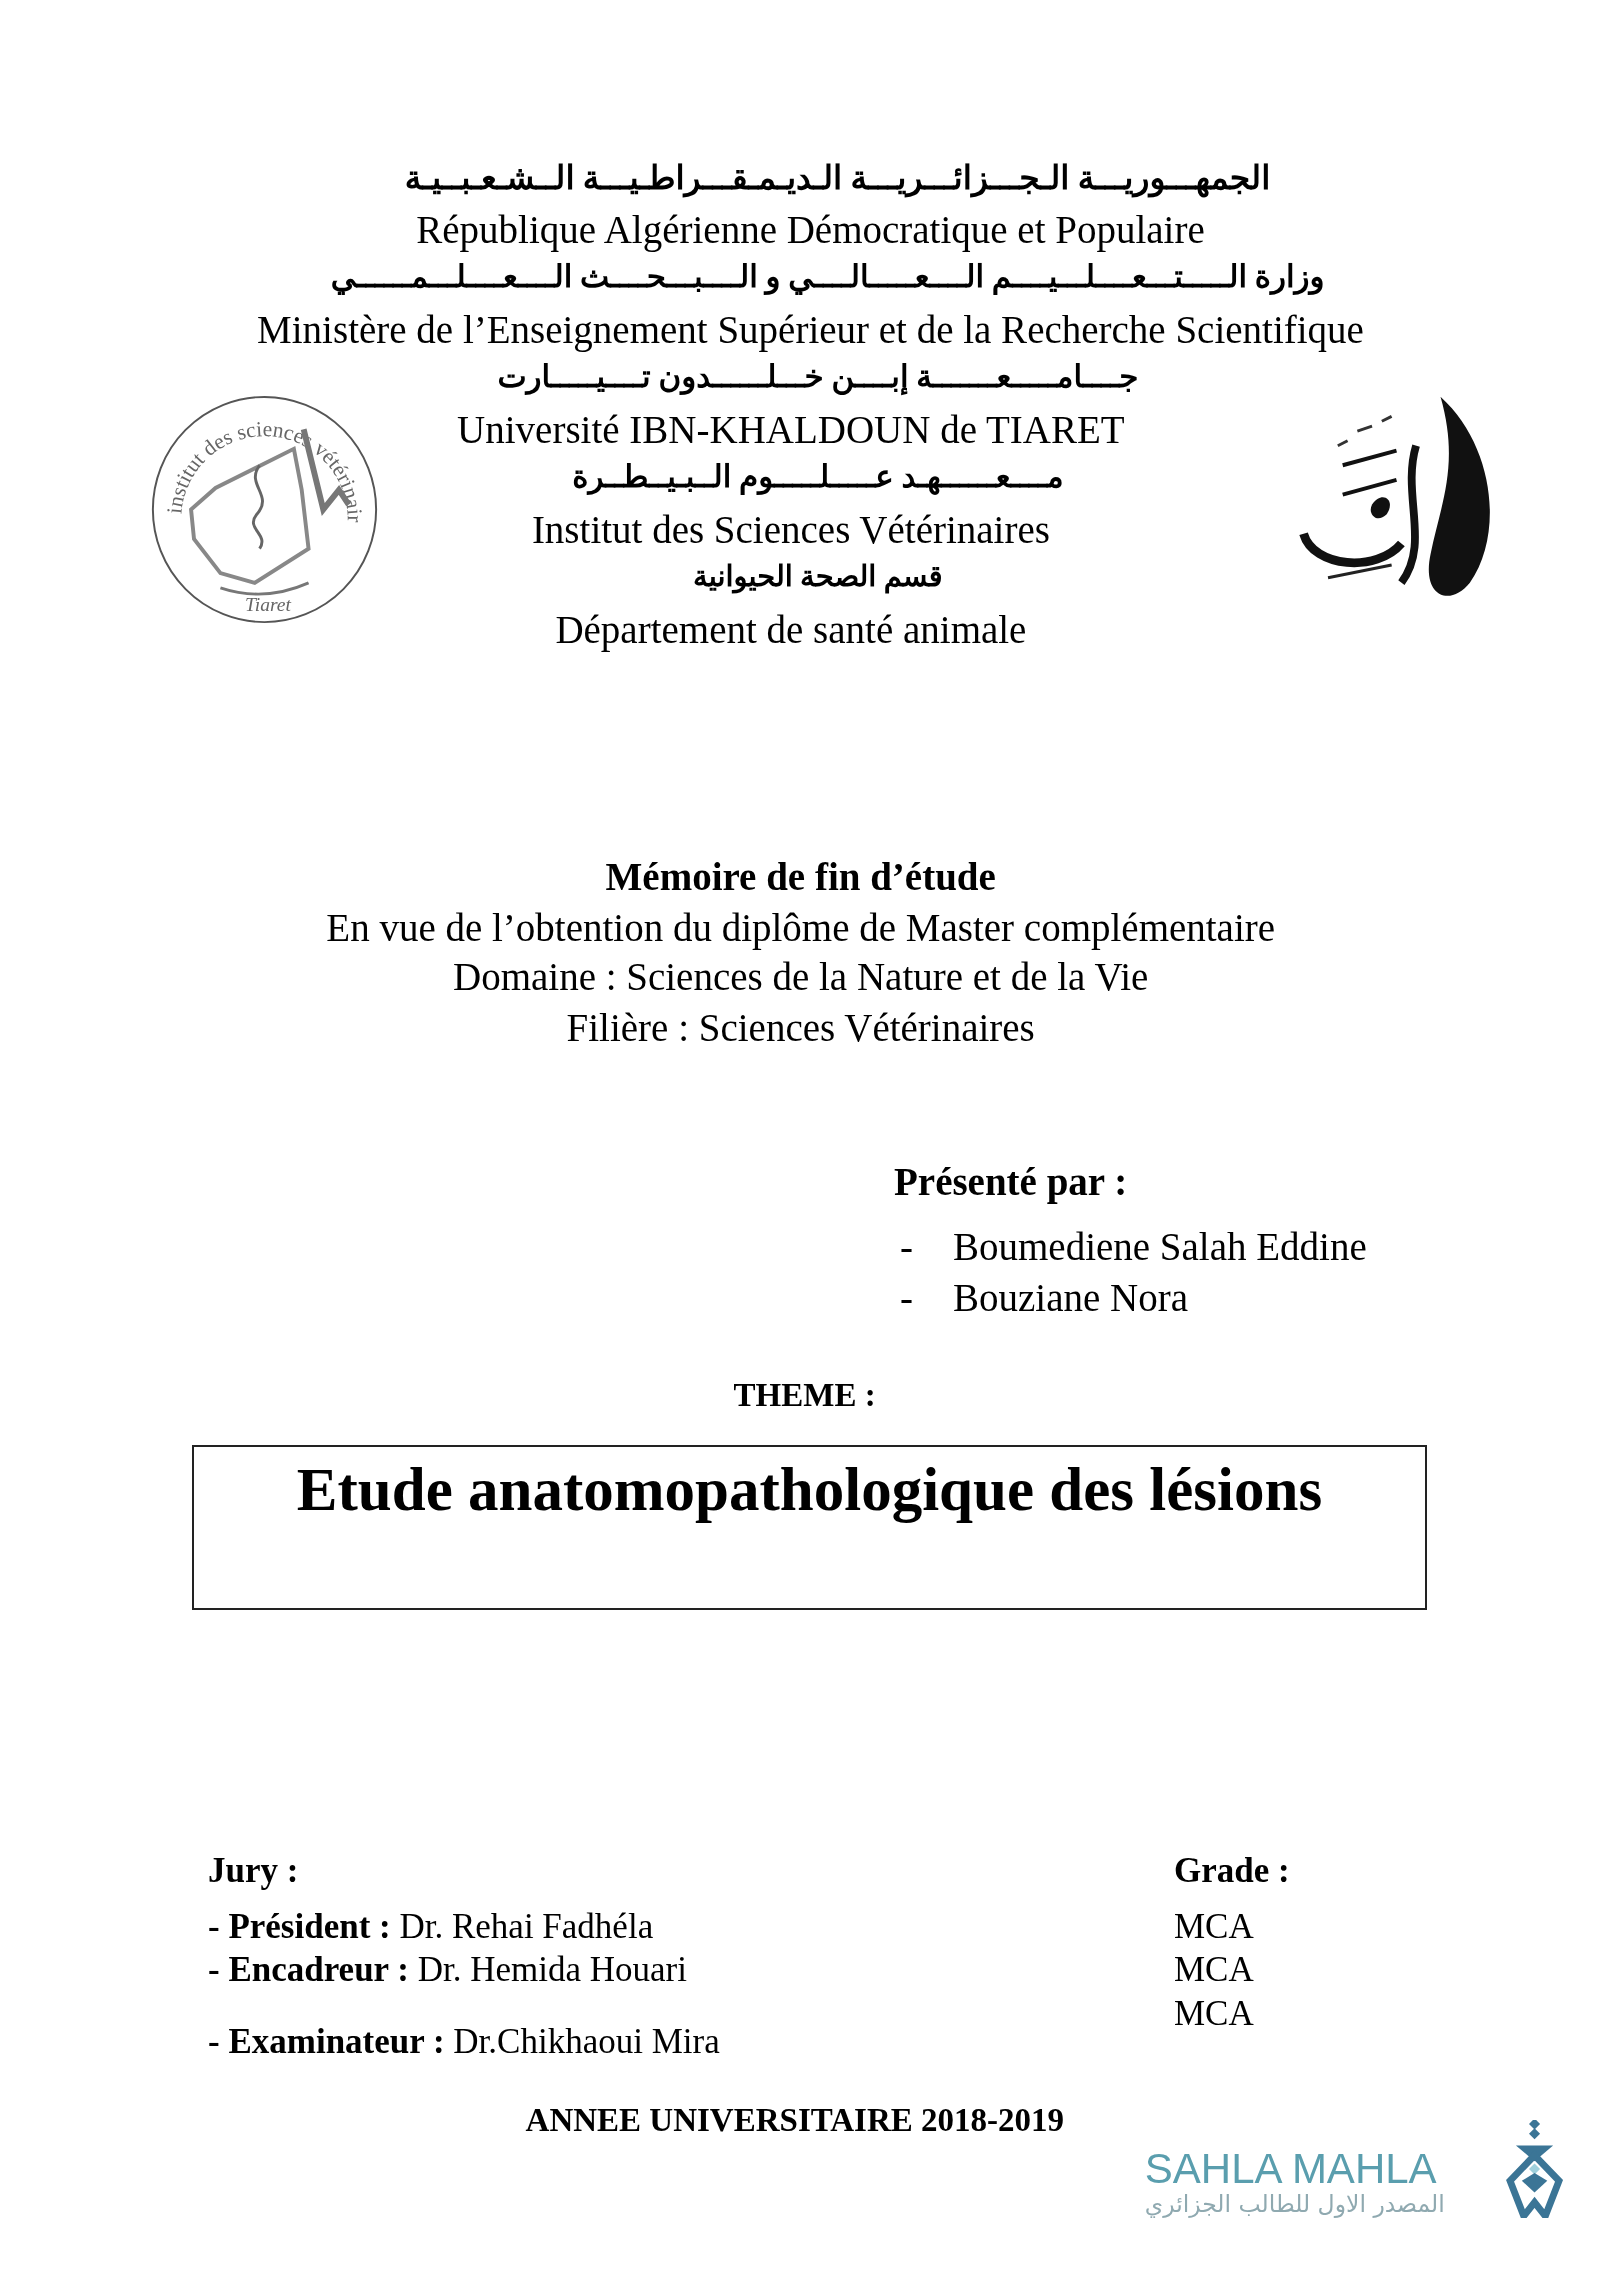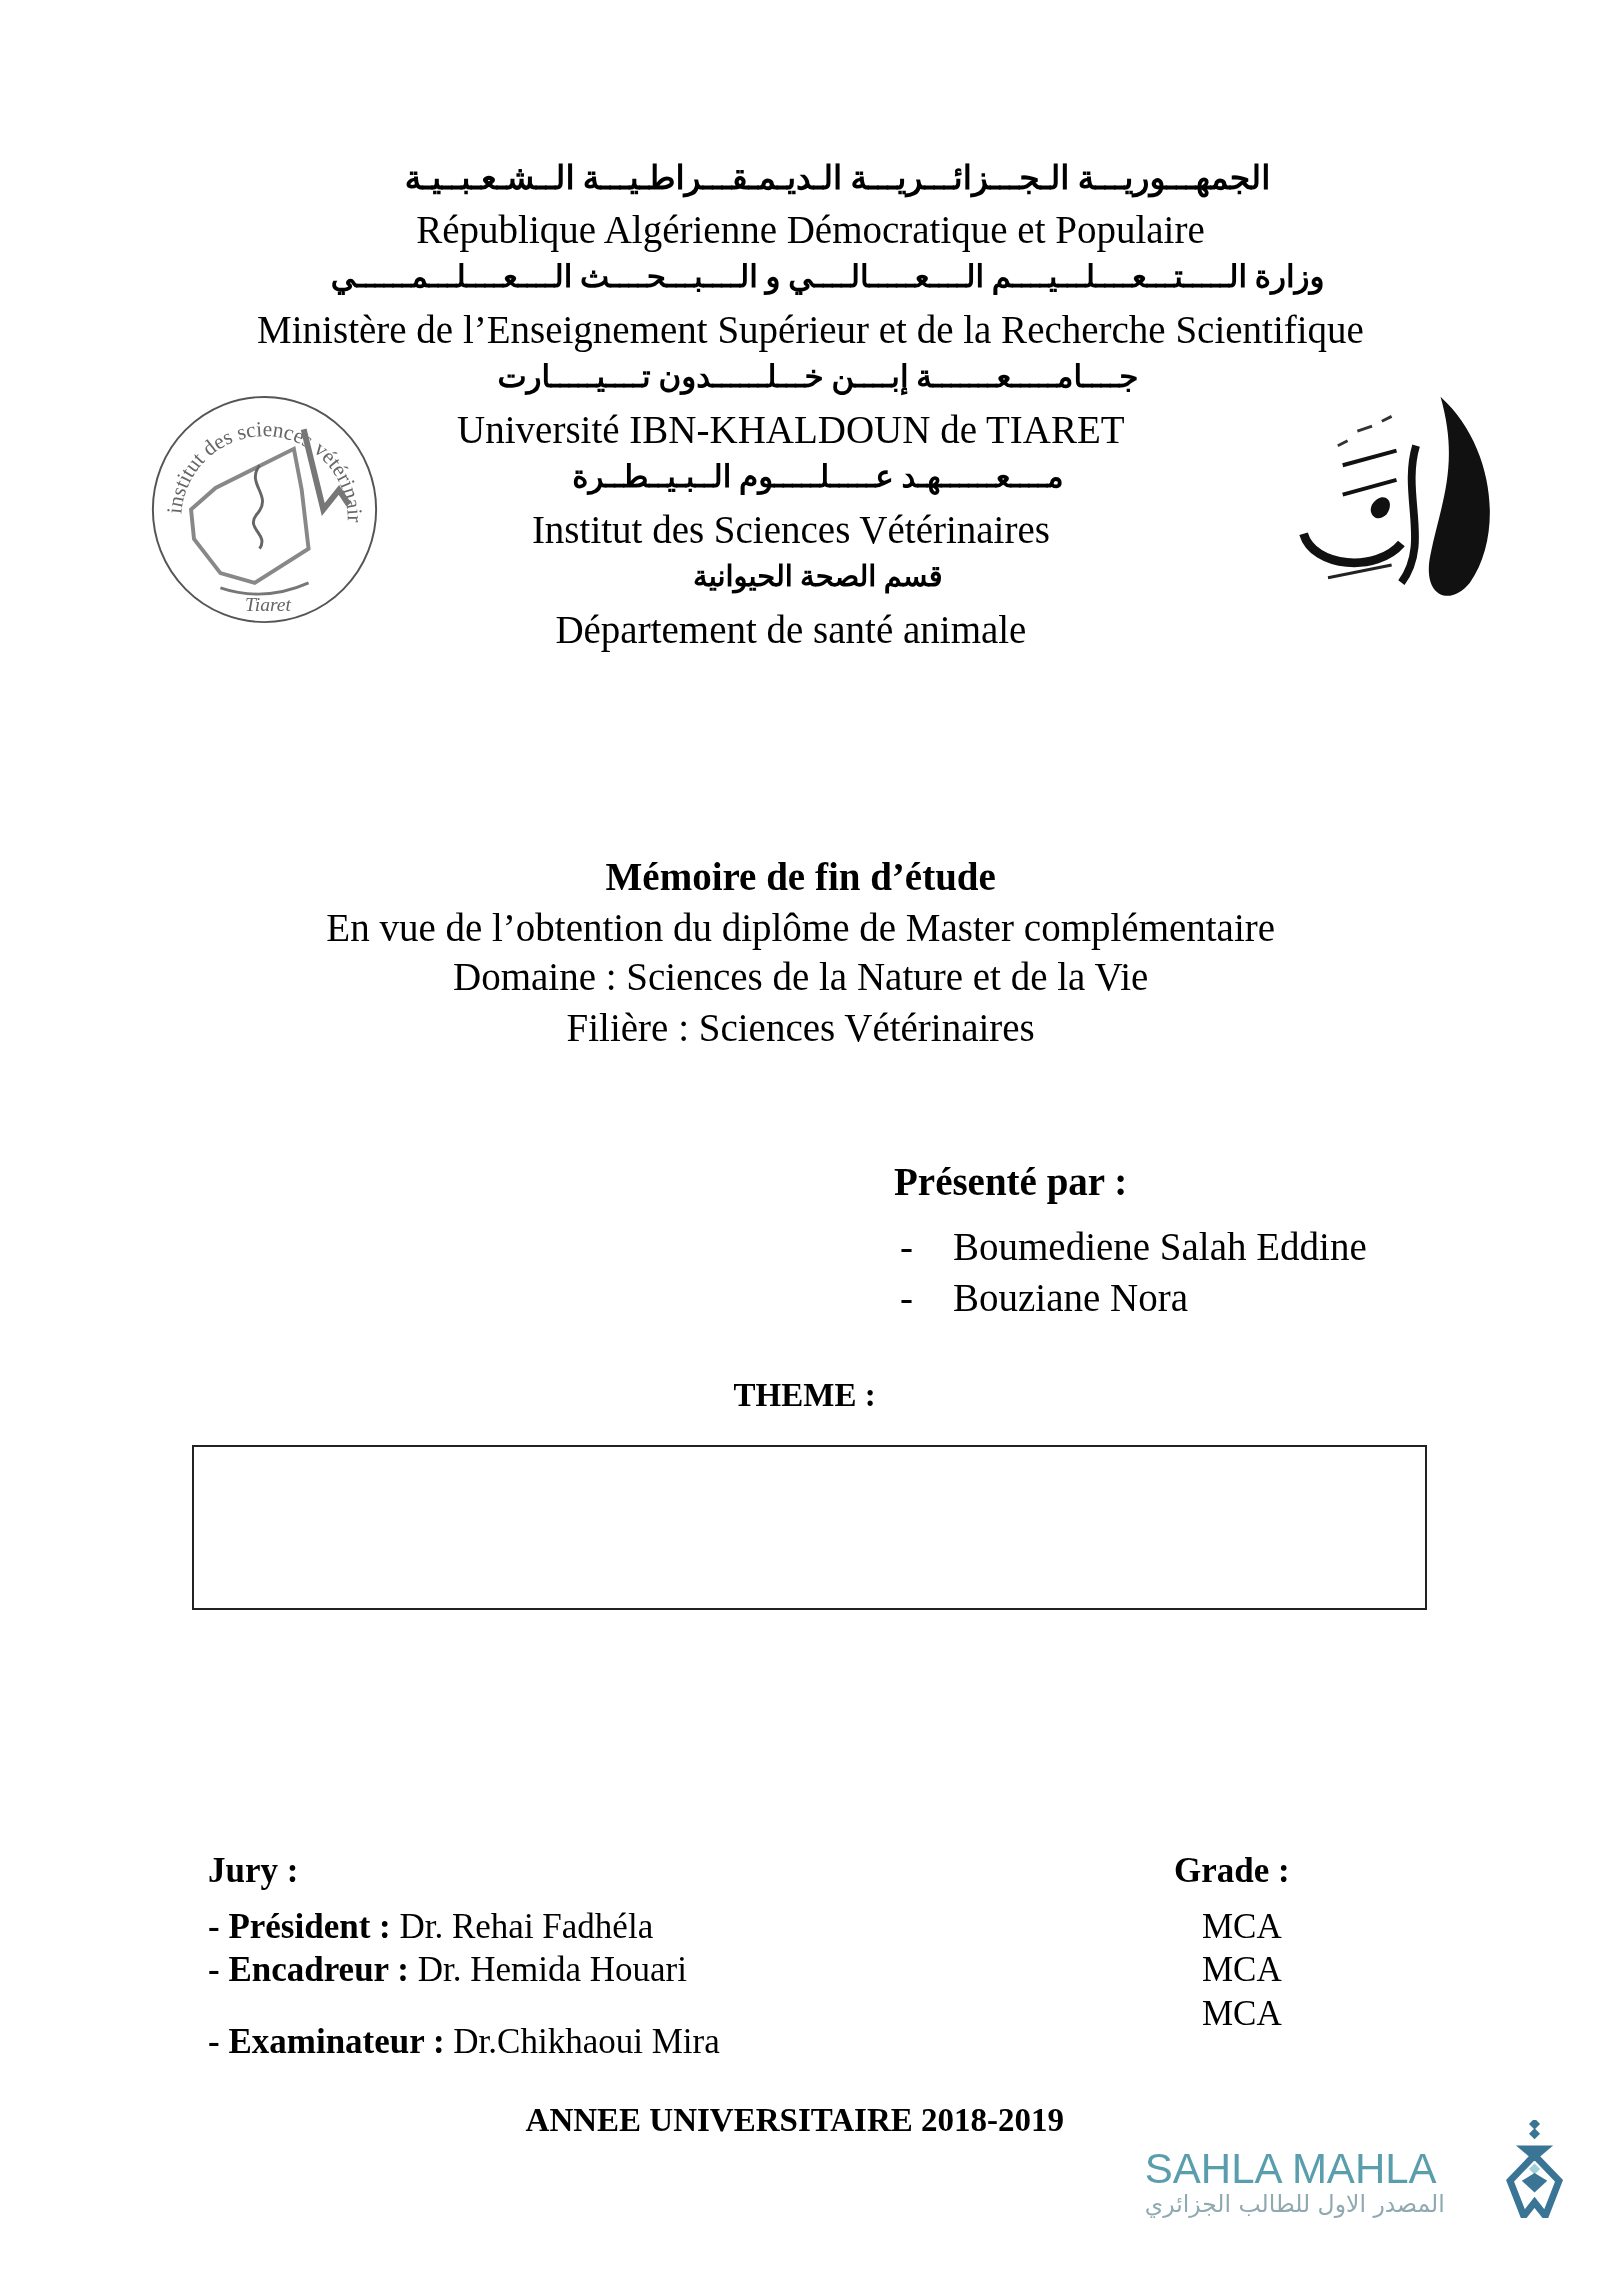--- a/index.html
+++ b/index.html
@@ -8,21 +8,21 @@
   .abs { position: absolute; }
   .center-line { position: absolute; left: 0; width: 1621px; text-align: center; white-space: nowrap; }
   .ar { direction: rtl; font-family: Liberation Serif, serif; font-weight: bold; padding-left: 27px; }
   .fr { font-size: 39px; line-height: 43px; }
   .logo { position: absolute; }
   .bold { font-weight: bold; }
   .theme-box { position: absolute; left: 192px; top: 1445px; width: 1235px; height: 165px;
                border: 2px solid #222; box-sizing: border-box; text-align: center; }
   .theme-title { font-weight: bold; font-size: 61px; line-height: 78px; margin-top: 3.9px; }
   .jury-row { position: absolute; left: 208px; font-size: 35px; line-height: 39px; white-space: nowrap; }
-  .grade-cell { position: absolute; left: 1174px; font-size: 35px; line-height: 39px; margin-left: 28px; }
+  .grade-cell { position: absolute; left: 1174px; font-size: 35px; line-height: 39px; }
   .sahla { position: absolute; left: 1137px; top: 2147px; width: 431px; height: 78px; }
   .sahla-text { position: absolute; left: 7.8px; top: 0; font-family: "Liberation Sans", sans-serif;
                 font-size: 42px; line-height: 43px; color: #5a9eae; letter-spacing: 0px; }
   .sahla-ar { position: absolute; left: 7.8px; top: 43px; font-family: "DejaVu Sans", sans-serif;
               font-size: 23.5px; line-height: 29px; color: #8fa9b0; direction: rtl; width: 363px; text-align: left; }
 </style>
 </head>
 <body>
 
 <div class="center-line ar" style="top:157px; font-size:33px; line-height:43px;">الجمهـــوريـــة الـجـــزائـــريـــة الـديـمـقـــراطـيـــة الــشـعـبــيـة</div>
@@ -76,20 +76,21 @@
   <span>-</span>
   <span style="position:absolute; left:53px; white-space:nowrap;">Boumediene Salah Eddine</span>
 </div>
 <div class="abs fr" style="left:900px; top:1276px;">
   <span>-</span>
   <span style="position:absolute; left:53px; white-space:nowrap;">Bouziane Nora</span>
 </div>
 
 <div class="center-line bold" style="top:1376px; left:-5.9px; font-size:33px; line-height:39px;">THEME :</div>
 <div class="theme-box">
+  <div class="theme-title">Etude anatomopathologique des lésions</div>
 </div>
 
 <div class="abs bold" style="left:208px; top:1851px; font-size:35px; line-height:39px;">Jury :</div>
 <div class="abs bold" style="left:1174px; top:1851px; font-size:35px; line-height:39px;">Grade :</div>
 
 <div class="jury-row" style="top:1907px;">
   <span class="bold">- Président :</span><span> Dr. Rehai Fadhéla</span>
 </div>
 <div class="grade-cell" style="top:1907px;">MCA</div>
 

